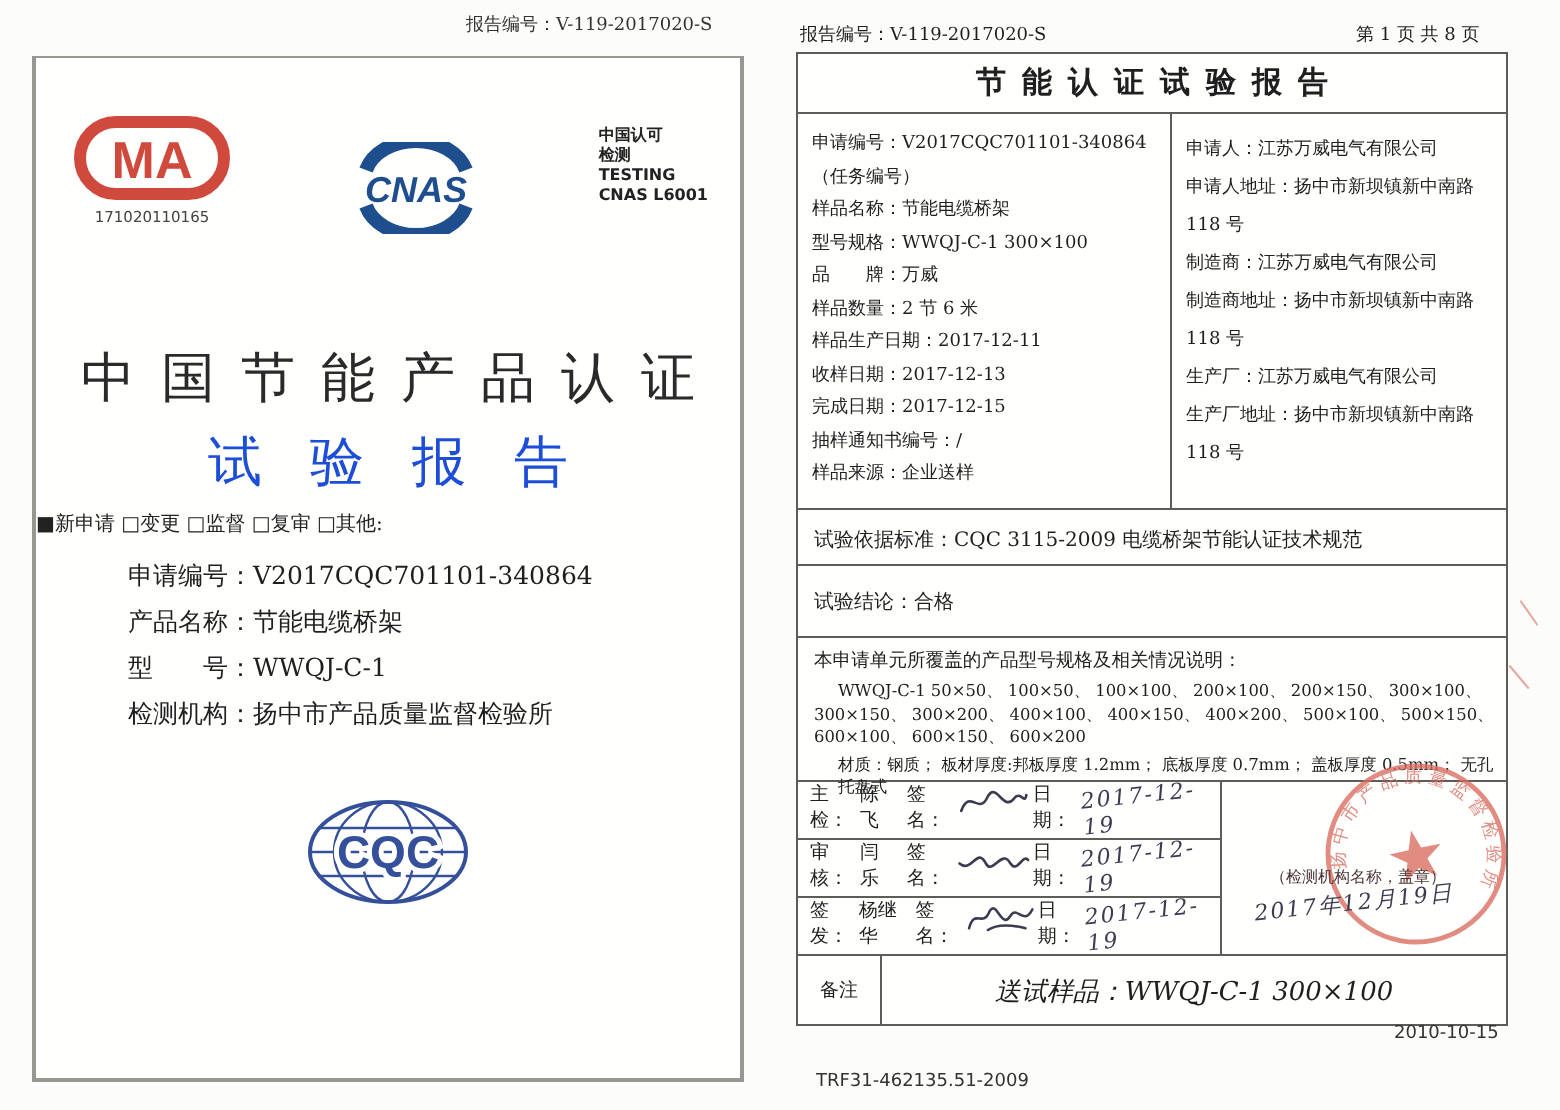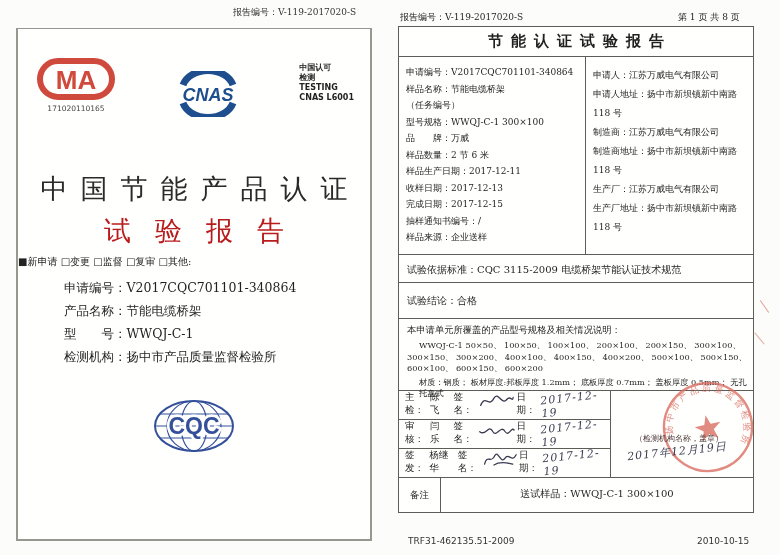--- a/index.html
+++ b/index.html
@@ -19,21 +19,21 @@
     background:#fffffe; border:2px solid #97978f; border-top-width:1px;
   }
   .lp-logo-row {
     position:absolute; left:18px; top:28px; width:318px; height:86px;
     display:flex; align-items:flex-start; justify-content:space-between;gap:18px;
   }
   .logo-block { display:flex; flex-direction:column; align-items:center; }
   .logo-certno { font-size:7.5px; color:#444; margin-top:3px; font-family:"DejaVu Sans",sans-serif; }
   .cnas-caption { font-size:8px; font-weight:bold; color:#222; line-height:10px; margin-top:6px; font-family:"DejaVu Sans",sans-serif; }
   .lp-title1 { position:absolute; top:142px; width:100%; text-align:center; font-size:27px; letter-spacing:13px; text-indent:13px; color:#2a2a2a; }
-  .lp-title2 { position:absolute; top:184px; width:100%; text-align:center; font-size:27px; letter-spacing:24px; text-indent:24px; color:#b91c1c; }
+  .lp-title2 { position:absolute; top:184px; width:100%; text-align:center; font-size:27px; letter-spacing:24px; text-indent:24px; color:#1d4ed8; }
   .lp-checkboxes { position:absolute; top:226px; width:100%; font-size:10px; color:#222; }
   .lp-fields { position:absolute; left:46px; top:252px; font-size:12.5px; }
   .lp-field-row { margin-bottom:10px; line-height:13px; }
   .lp-cqc { position:absolute; left:50%; top:368px; transform:translateX(-50%); }
 
   
   .rp-head-left  { position:absolute; left:400px; top:11px; font-size:9px; }
   .rp-head-right { position:absolute; left:678px; top:11px; font-size:9px; }
   .rp-table {
     position:absolute; left:398px; top:26px; width:356px; height:487px;
@@ -59,23 +59,23 @@
   .sign-row:last-child { border-bottom:none; }
   .sign-name { margin-right:4px; }
   .sign-squiggle { margin:0 1px -6px 0; }
   .hand { display:inline-block; font-size:11px; color:#3b3b52; transform:rotate(-6deg); letter-spacing:1px; font-style:italic; }
   .rt-sign-right { flex:1; position:relative; overflow:visible; }
   .stamp-svg { position:absolute; left:49px; top:-12px; z-index:3; opacity:.78; }
   .stamp-caption { position:absolute; left:24px; top:42px; font-size:8px; color:#4a3535; z-index:4; white-space:nowrap; }
   .stamp-date { position:absolute; left:16px; top:53px; z-index:4; }
   .rt-remark { flex:1; display:flex; }
   .remark-label { width:42px; border-right:1px solid #5d5d58; display:flex; align-items:center; justify-content:center; font-size:9.5px; }
-  .remark-value { flex:1; text-align:center; padding-top:9px; font-size:10px; }
+  .remark-value { flex:1; text-align:center; padding-top:9px; font-size:13px;font-style:italic; }
   .rp-footer-left  { position:absolute; left:408px; top:536px; font-size:9px; font-family:"DejaVu Sans",sans-serif; color:#333; }
-  .rp-footer-right { position:absolute; left:697px; top:536px; font-size:9px; font-family:"DejaVu Sans",sans-serif; color:#333; }
+  .rp-footer-right { position:absolute; left:697px; top:512px; font-size:9px; font-family:"DejaVu Sans",sans-serif; color:#333; }
   .red-mark { position:absolute; width:15px; height:0; border-top:1.5px solid rgba(214,92,80,.55); }
 </style>
 </head>
 <body>
 
 <div class="lp-report-no">报告编号：V-119-2017020-S</div>
 
 <div class="left-page">
 
   <div class="lp-logo-row">
@@ -137,22 +137,22 @@
 <div class="rp-head-left">报告编号：V-119-2017020-S</div>
 <div class="rp-head-right">第 1 页 共 8 页</div>
 
 <div class="rp-table">
 
   <div class="rt-title">节能认证试验报告</div>
 
   <div class="rt-info">
     <div class="rt-info-left">
       <div>申请编号：V2017CQC701101-340864</div>
+      <div>（任务编号）</div>
       <div>样品名称：节能电缆桥架</div>
-      <div>（任务编号）</div>
       <div>型号规格：WWQJ-C-1 300×100</div>
       <div>品　　牌：万威</div>
       <div>样品数量：2 节 6 米</div>
       <div>样品生产日期：2017-12-11</div>
       <div>收样日期：2017-12-13</div>
       <div>完成日期：2017-12-15</div>
       <div>抽样通知书编号：/</div>
       <div>样品来源：企业送样</div>
     </div>
     <div class="rt-info-right">

